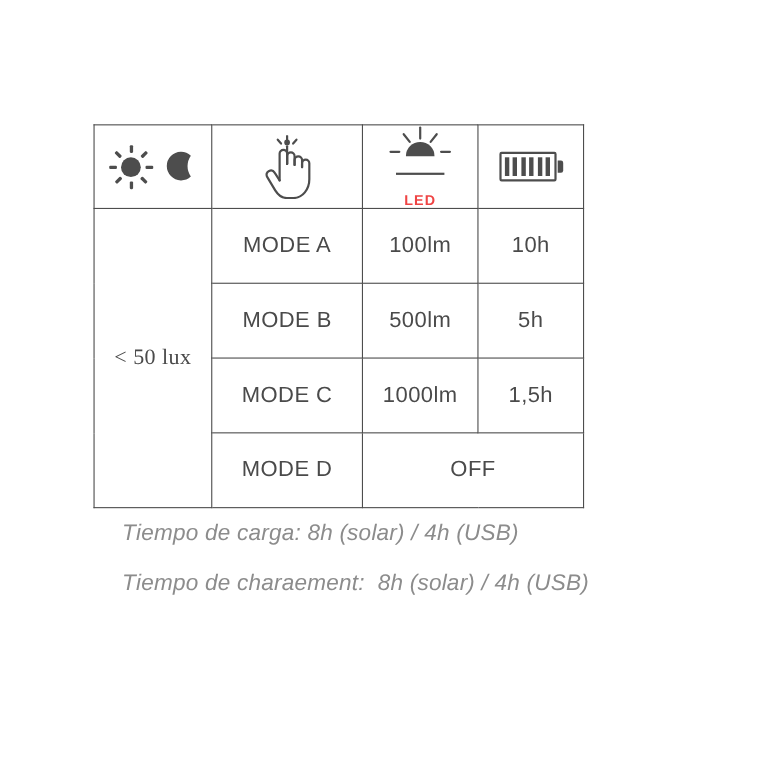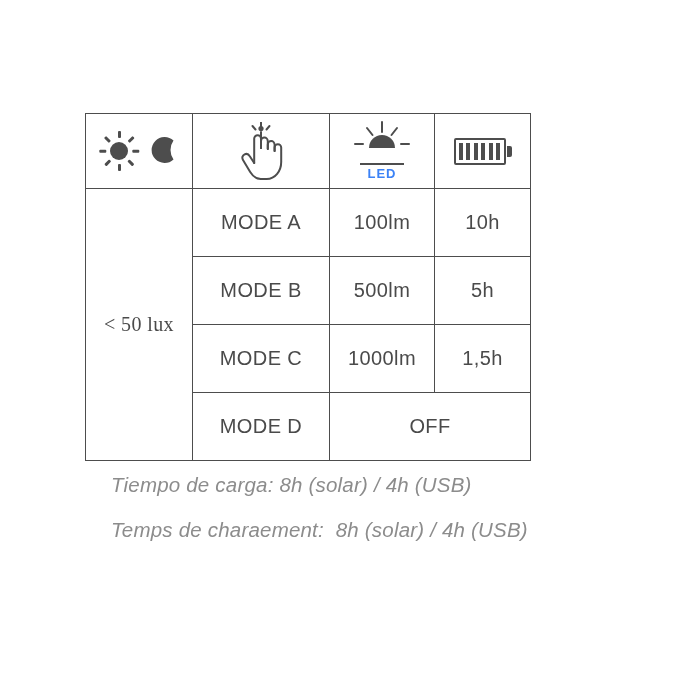--- a/index.html
+++ b/index.html
@@ -115,23 +115,23 @@
     display: flex;
     flex-direction: column;
     align-items: center;
     justify-content: center;
     gap: 1px;
   }
   .led-label {
     font-size: 13px;
     font-weight: 700;
     letter-spacing: 1px;
-    color: #3b82f6;
+    color: #ef4444;
     border-top: 2px solid #4d4d4d;
-    padding-top: 2px;
+    padding-top: 16px;
     line-height: 1.1;
     width: 44px;
     text-align: center;
   }
 
   
   .battery {
     position: relative;
     width: 58px;
     height: 27px;
@@ -283,14 +283,14 @@
       <tr class="body-row">
         <td>MODE D</td>
         <td colspan="2">OFF</td>
       </tr>
     </tbody>
   </table>
 </div>
 
 <div id="notes">
   <p>Tiempo de carga: 8h (solar) / 4h (USB)</p>
-  <p>Temps de charaement:  8h (solar) / 4h (USB)</p>
+  <p>Tiempo de charaement:  8h (solar) / 4h (USB)</p>
 </div>
 
 </body></html>

